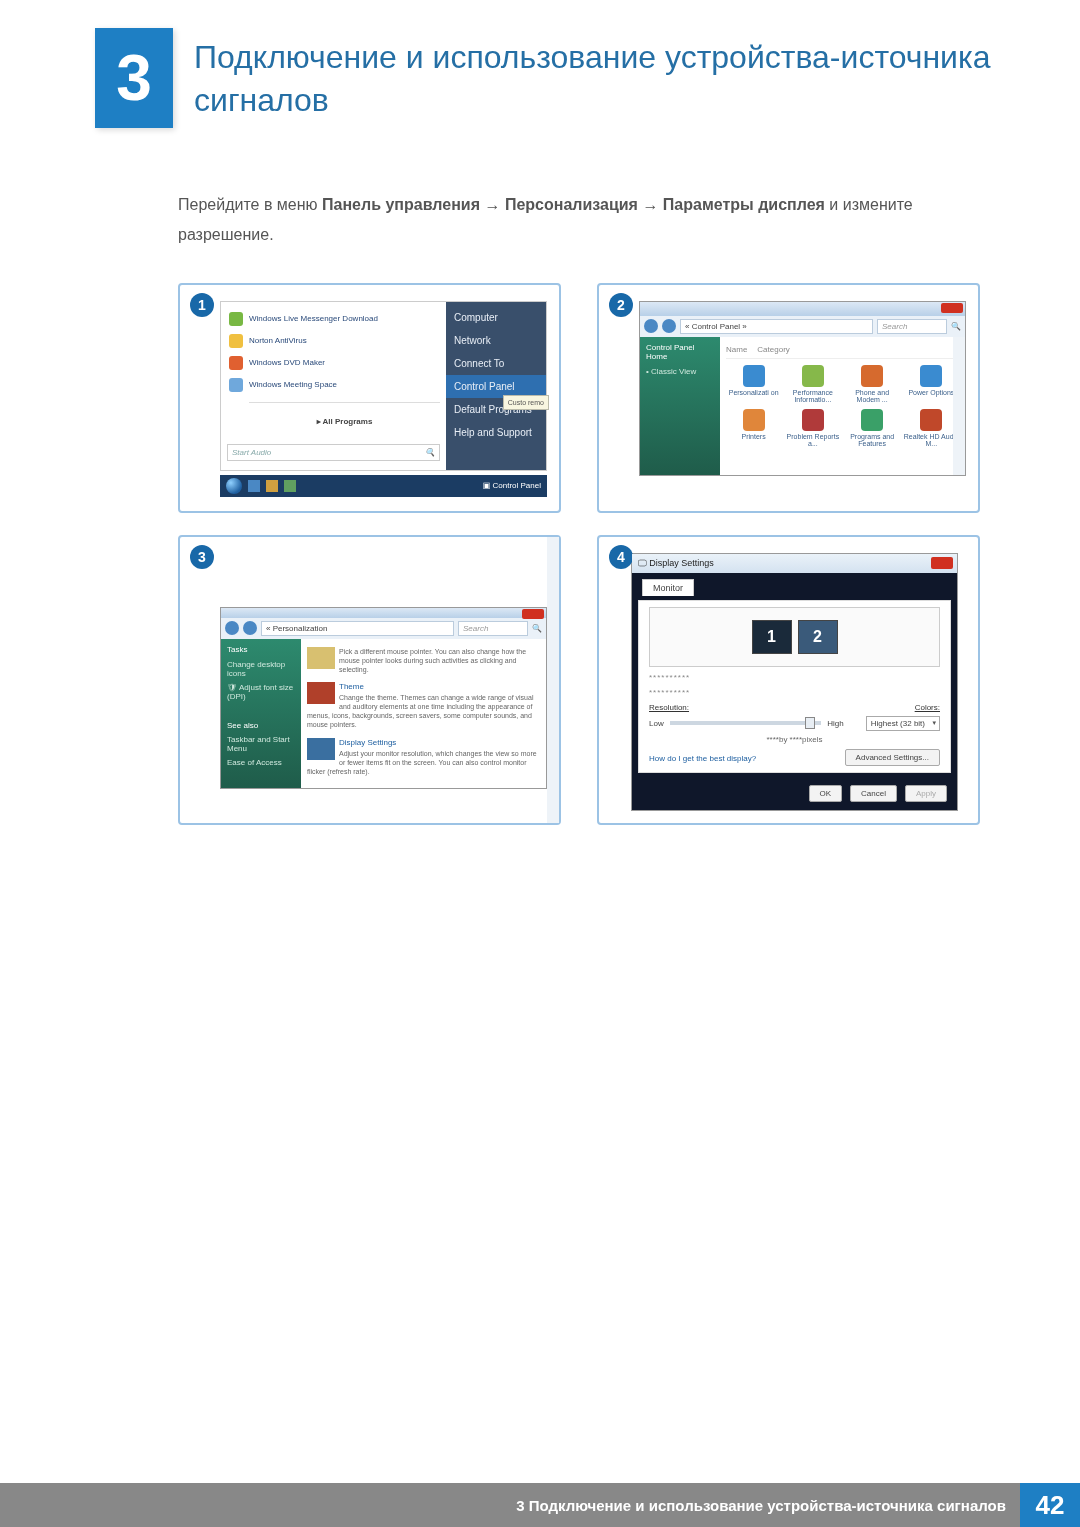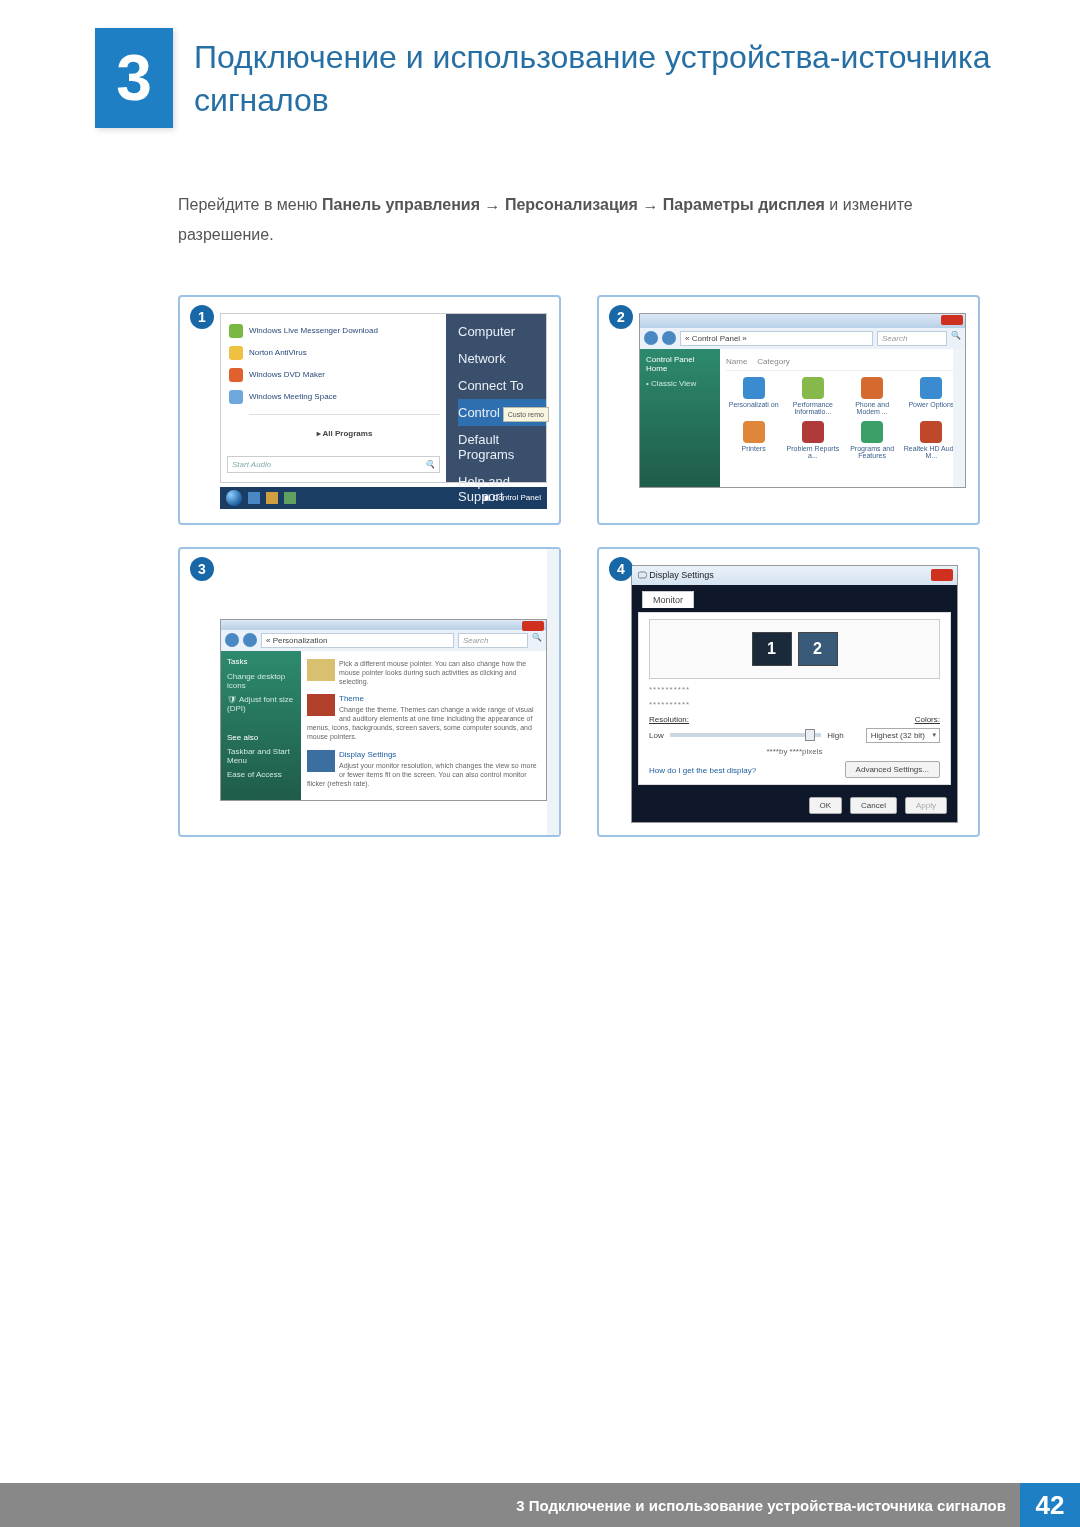--- a/index.html
+++ b/index.html
@@ -44,21 +44,21 @@
   }
   .sub-heading {
     color: #9ca3af;
     font-size: 18px;
     margin-bottom: 16px;
   }
   .body-text {
     font-size: 16px;
     color: #555;
     line-height: 1.9;
-    margin-bottom: 44px;
+    margin-bottom: 32px;
   }
   .body-text b { font-weight: bold; }
   .arrow { font-weight: normal; }
   .panels {
     display: grid;
     grid-template-columns: 1fr 1fr;
     gap: 22px 36px;
   }
   .panel {
     border: 2px solid #9cc3e5;
@@ -90,33 +90,33 @@
     margin-top: 6px;
     margin-left: 28px;
     font-size: 8px;
   }
   
   .p1-wrap { display: flex; height: 170px; border:1px solid #ccc; }
   .p1-left { flex:1; background:#fff; padding:6px 6px;text-align:center; }
   .p1-right { width: 100px; background:#394f6b; color:#fff; padding:4px 0; }
   .p1-left-item { display:flex; align-items:center; gap:6px; padding:4px 2px; color:#2a4a7a; font-size:8px; }
   .p1-left-item .ico { width:14px; height:14px; border-radius:3px; }
-  .p1-right-item { padding:6px 0; font-size:13px; color:#e8eef6;margin-left:12px; }
+  .p1-right-item { padding:6px 8px; font-size:10px; color:#e8eef6; }
   .p1-right-item.hi { background:#2e6fb0; }
   .p1-all { border-top:1px solid #ddd; margin-top:6px; padding:14px 4px; font-size:8px; font-weight:bold;margin-left:22px; }
   .p1-search { display:flex; align-items:center; border:1px solid #ccc; margin-top:4px; font-style:italic; color:#8aa; padding:3px 4px; font-size:8px;}
   .p1-task { background:#1b3c63; color:#fff; display:flex; align-items:center; gap:6px; padding:3px 6px; margin-top:4px;}
   .p1-task .orb { width:16px; height:16px; border-radius:50%; background: radial-gradient(circle at 30% 30%, #8fd0ff, #1e5fa0 70%); }
   .p1-task .cp { font-size:8px; }
   .p1-tooltip { position:absolute; top:110px; right:10px; background:#f8f6e0; border:1px solid #bba; padding:3px 4px; font-size:7px; color:#555; }
   
   .explorer { border:1px solid #999; display:flex; flex-direction:column; height:175px;}
   .exp-titlebar { height:14px; background: linear-gradient(#dce8f5,#b8d0e8); position:relative;}
   .exp-close { position:absolute; right:2px; top:1px; width:22px; height:10px; background:#d03020; border-radius:2px;}
-  .exp-addr { display:flex; align-items:flex-start; gap:4px; padding:3px 4px; background:#eaf1f8; font-size:8px;}
+  .exp-addr { display:flex; align-items:center; gap:4px; padding:3px 4px; background:#eaf1f8; font-size:8px;}
   .nav-orb { width:14px; height:14px; border-radius:50%; background:#4a88c4; }
   .addr-field { flex:1; background:#fff; border:1px solid #bcd; padding:2px 4px; }
   .search-field { width:70px; background:#fff; border:1px solid #bcd; padding:2px 4px; color:#999; font-style:italic;}
   .exp-body { flex:1; display:flex; }
   .exp-side { width:80px; background: linear-gradient(#2d8a6e,#1f5c4a); color:#e7f0ec; padding:6px 6px; font-size:8px;}
   .exp-side .hdr { color:#fff; margin-bottom:6px; }
   .exp-side .lnk { color:#cfe8dd; margin:3px 0; }
   .exp-main { flex:1; background:#fff; padding:6px; position:relative;}
   .cp-cols { display:flex; gap:10px; font-size:8px; color:#888; padding:2px 0 4px; border-bottom:1px solid #eee;}
   .cp-grid { display:grid; grid-template-columns: repeat(4,1fr); gap:6px 4px; padding-top:6px;}

